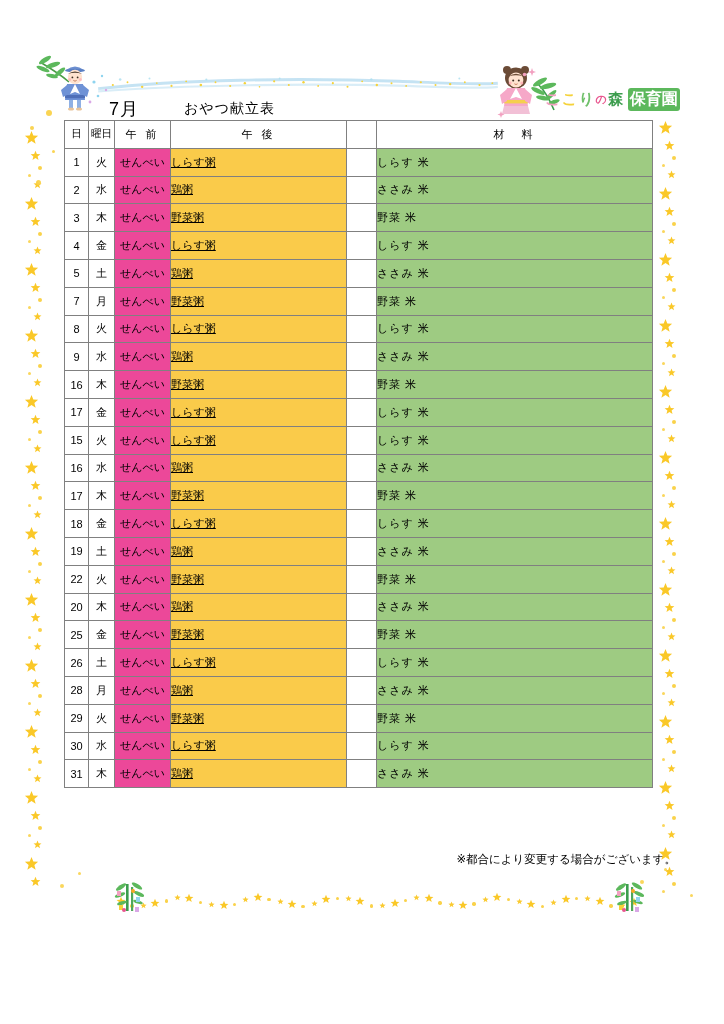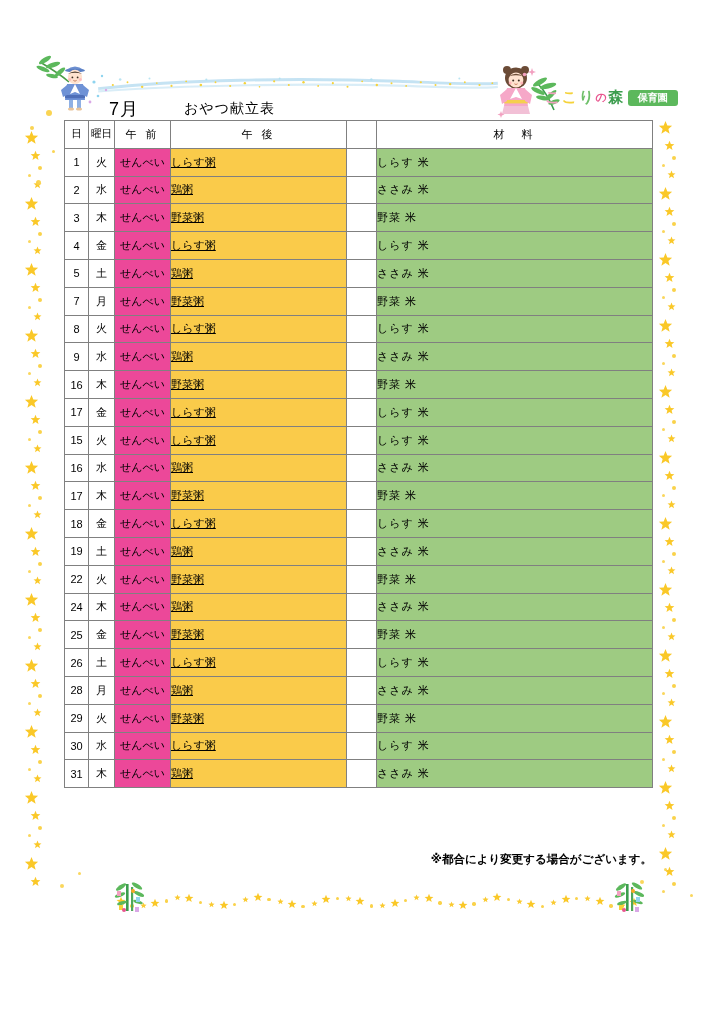--- a/index.html
+++ b/index.html
@@ -51,24 +51,24 @@
     gap: 2px;
     white-space: nowrap;
   }
   .logo-ch {
     font-size: 15px;
     font-weight: bold;
     letter-spacing: -0.5px;
   }
   .logo-badge {
     display: inline-block;
-    padding: 1px 10px;
+    padding: 1px 2px;
     border-radius: 3px;
     color: #ffffff;
-    font-size: 10px;
+    font-size: 16px;
     font-weight: bold;
   }
 
   
   .title-row {
     position: absolute;
     left: 64px;
     top: 96px;
     width: 430px;
     height: 26px;
@@ -171,21 +171,22 @@
 
   
   .footnote {
     position: absolute;
     left: 0;
     top: 852px;
     width: 652px;
     text-align: right;
     font-size: 11.5px;
     color: #000;
-    font-weight: bold;
+    font-weight: normal;
+    padding-left: 24px;
   }
 </style>
 </head>
 <body>
 
 <div class="page">
 
   <svg class="ribbon" viewBox="0 0 440 24" width="440" height="24">
     <path d="M2,16 C90,6 220,4 330,8 C380,10 415,12 438,10" stroke="#bfe0f2" stroke-width="3.2" fill="none" opacity="0.9"></path>
     <path d="M2,19 C95,12 230,10 340,13 C385,15 418,16 438,14" stroke="#cfe8f5" stroke-width="2.4" fill="none" opacity="0.8"></path>
@@ -481,21 +482,21 @@
         </tr>
         <tr>
           <td class="day">22</td>
           <td class="dow">火</td>
           <td class="am">せんべい</td>
           <td class="pm">野菜粥</td>
           <td class="gap"></td>
           <td class="mat">野菜 米</td>
         </tr>
         <tr>
-          <td class="day">24</td>
+          <td class="day">20</td>
           <td class="dow">木</td>
           <td class="am">せんべい</td>
           <td class="pm">鶏粥</td>
           <td class="gap"></td>
           <td class="mat">ささみ 米</td>
         </tr>
         <tr>
           <td class="day">25</td>
           <td class="dow">金</td>
           <td class="am">せんべい</td>

